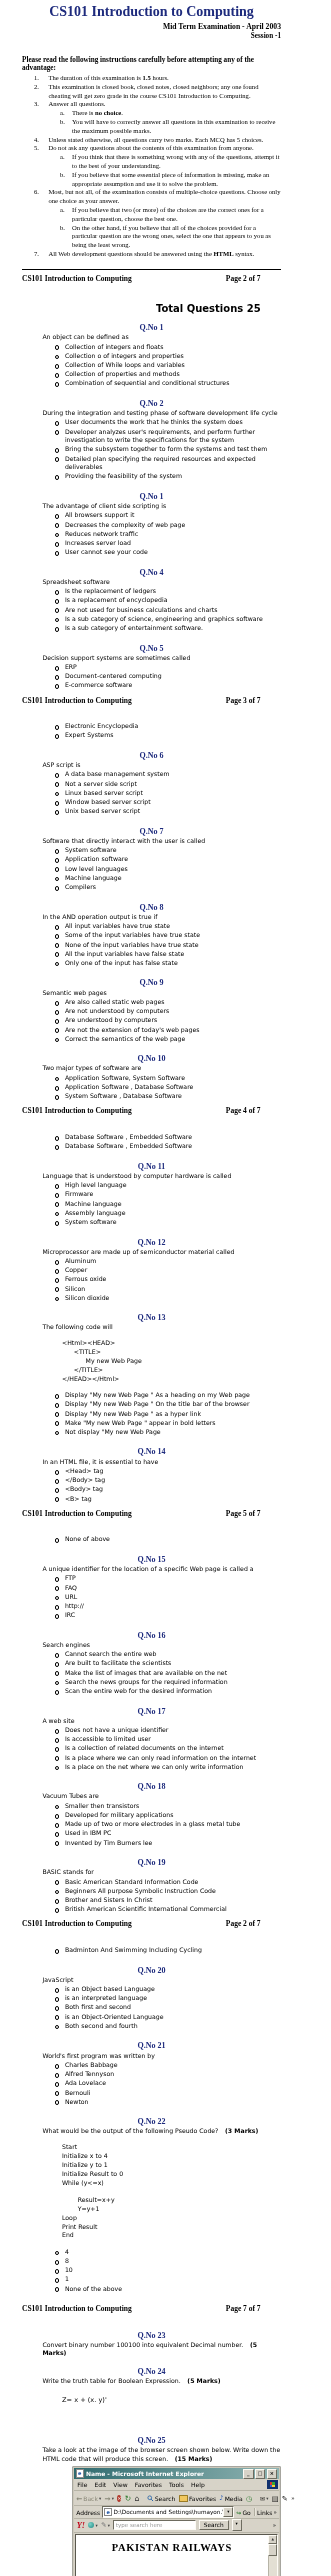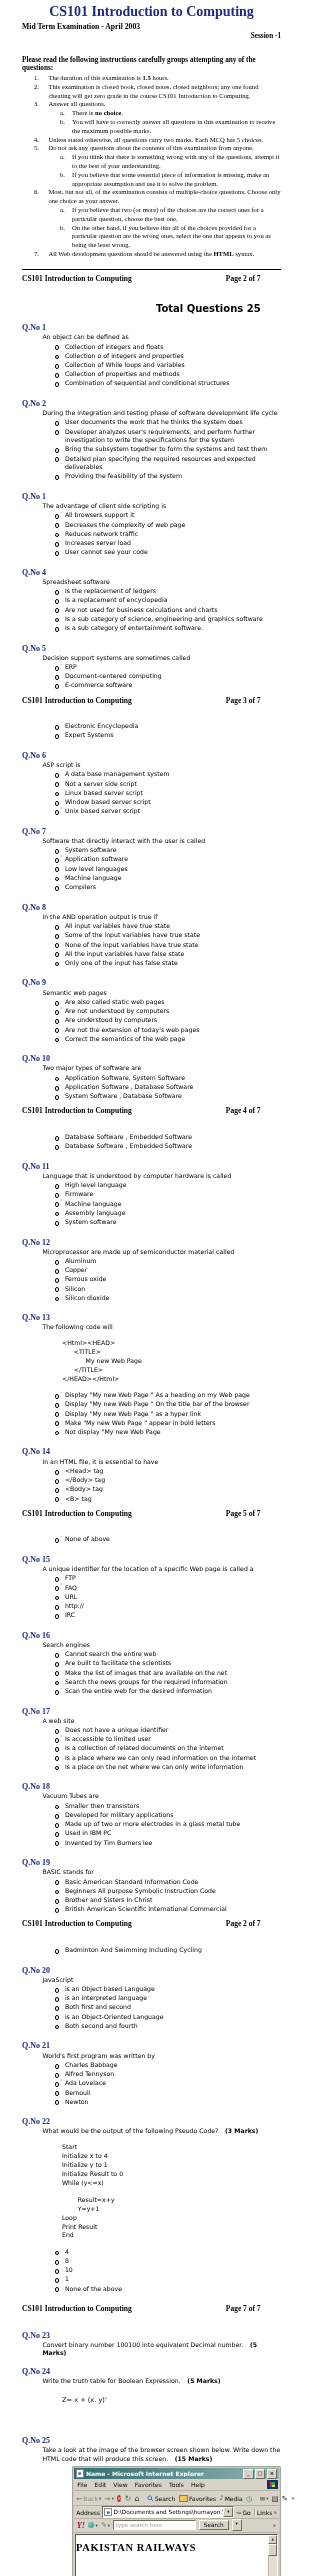--- a/index.html
+++ b/index.html
@@ -3,41 +3,41 @@
 <meta charset="utf-8">
 <style>
   html,body{margin:0;padding:0;background:#ffffff;}
   .page{width:331px;background:#fff;color:#000;}
   .doc{padding:1.1px 50px 0 22px;font-family:"Liberation Serif",serif;}
 
   
   .banner{font-family:"Liberation Sans",sans-serif;font-weight:bold;font-size:16.6px;line-height:1;
           color:#ee3b4d;text-align:center;margin:1.1px 0 7.7px 22px;}
   .main-title{color:#1e2b7d;font-weight:bold;font-size:14px;text-align:center;margin:3.3px 0 1.1px;}
-  .sub1{text-align:left;font-weight:bold;font-size:7.7px;margin:1.7px 0 0.6px;}
+  .sub1{text-align:right;font-weight:bold;font-size:7.7px;margin:1.7px 0 0.6px;}
   .sub2{text-align:right;font-weight:bold;font-size:7.2px;margin:0 0 16.6px;}
 
   
   .ins-head{font-weight:bold;font-size:7.2px;margin:5.5px 0 1.7px;}
   .ins-row{display:flex;font-size:6.6px;line-height:8.8px;}
   .ins-row .lbl{flex:none;width:14.4px;margin-left:12px;}
   .ins-row.sub .lbl{margin-left:38px;width:12px;}
   .ins-row .txt{flex:1;}
 
   
   .rule{height:1.7px;background:#000;margin:10px 0 3.3px;}
   .footer-block{display:flex;justify-content:space-between;font-weight:bold;font-size:7.5px;
                 padding-right:20.4px;}
   .footer-block.first{margin:1.1px 0 0;}
   .footer-block.footer-mid{margin:5.5px 0 17.7px;}
   .right-note{font-family:"DejaVu Sans",sans-serif;font-weight:bold;font-size:10px;
               text-align:right;margin:20px 20.4px 0 0;}
 
   
-  .q-heading{color:#1e2b7d;font-weight:bold;font-size:8px;margin:9.4px 0 1.1px;}
+  .q-heading{color:#1e2b7d;font-weight:bold;font-size:8px;margin:9.4px 0 1.1px;text-align:center;}
   .stem{font-family:"DejaVu Sans",sans-serif;font-size:6.2px;line-height:8.3px;margin:0 0 1.1px 20.4px;}
   .stem .marks{font-weight:bold;margin-left:6.6px;}
   .opts{list-style:none;margin:1.1px 0 11px 31.5px;padding:0;
         font-family:"DejaVu Sans",sans-serif;font-size:6.2px;}
   .opts.presplit{margin-bottom:0;}
   .opts.cont{margin-top:0;}
   .opts li{display:flex;line-height:8.6px;margin:0.6px 0;}
   .bullet{flex:none;width:2.8px;height:2.8px;border:0.6px solid #000;border-radius:50%;
           margin:2.8px 5.5px 0 1.1px;}
   .code{font-family:"DejaVu Sans",sans-serif;font-size:6.2px;line-height:8.8px;
@@ -110,33 +110,33 @@
            height:133px;display:flex;overflow:hidden;}
   .content-main{flex:1;font-family:"Liberation Serif",serif;}
   .vscroll{flex:none;width:8.3px;background:#e3dfd3;border-left:0.6px solid #b7b4a7;
            display:flex;flex-direction:column;align-items:center;}
   .scroll-btn{width:7.2px;height:7.2px;background:#d7d3c8;border:0.6px solid;
               border-color:#fdfbf5 #6e6c60 #6e6c60 #fdfbf5;font-size:3.3px;line-height:6.6px;
               text-align:center;color:#333;}
   .scroll-thumb{width:7.2px;height:10px;background:#d7d3c8;border:0.6px solid;
                 border-color:#fdfbf5 #6e6c60 #6e6c60 #fdfbf5;}
   .scroll-spacer{flex:1;}
-  .b-title{font-weight:bold;font-size:10.5px;letter-spacing:0.6px;margin-top:7.2px;}
+  .b-title{font-weight:bold;font-size:10.5px;letter-spacing:0.6px;text-align:center;margin-top:7.2px;}
 </style>
 </head>
 <body>
 
 <div class="page">
   <div class="doc">
 
     <div class="main-title">CS101 Introduction to Computing</div>
     <div class="sub1">Mid Term Examination - April 2003</div>
     <div class="sub2">Session -1</div>
 
-    <div class="ins-head">Please read the following instructions carefully groups attempting any of the questions:</div>
+    <div class="ins-head">Please read the following instructions carefully before attempting any of the advantage:</div>
     <div>
         <div class="ins-row">
           <span class="lbl">1.</span>
           <span class="txt"><span>The duration of this examination is </span><b>1.5</b><span> hours.</span></span>
         </div>
         <div class="ins-row">
           <span class="lbl">2.</span>
           <span class="txt"><span>This examination is closed book, closed notes, closed neighbors; any one found cheating will get zero grade in the course CS101 Introduction to Computing.</span></span>
         </div>
         <div class="ins-row">

